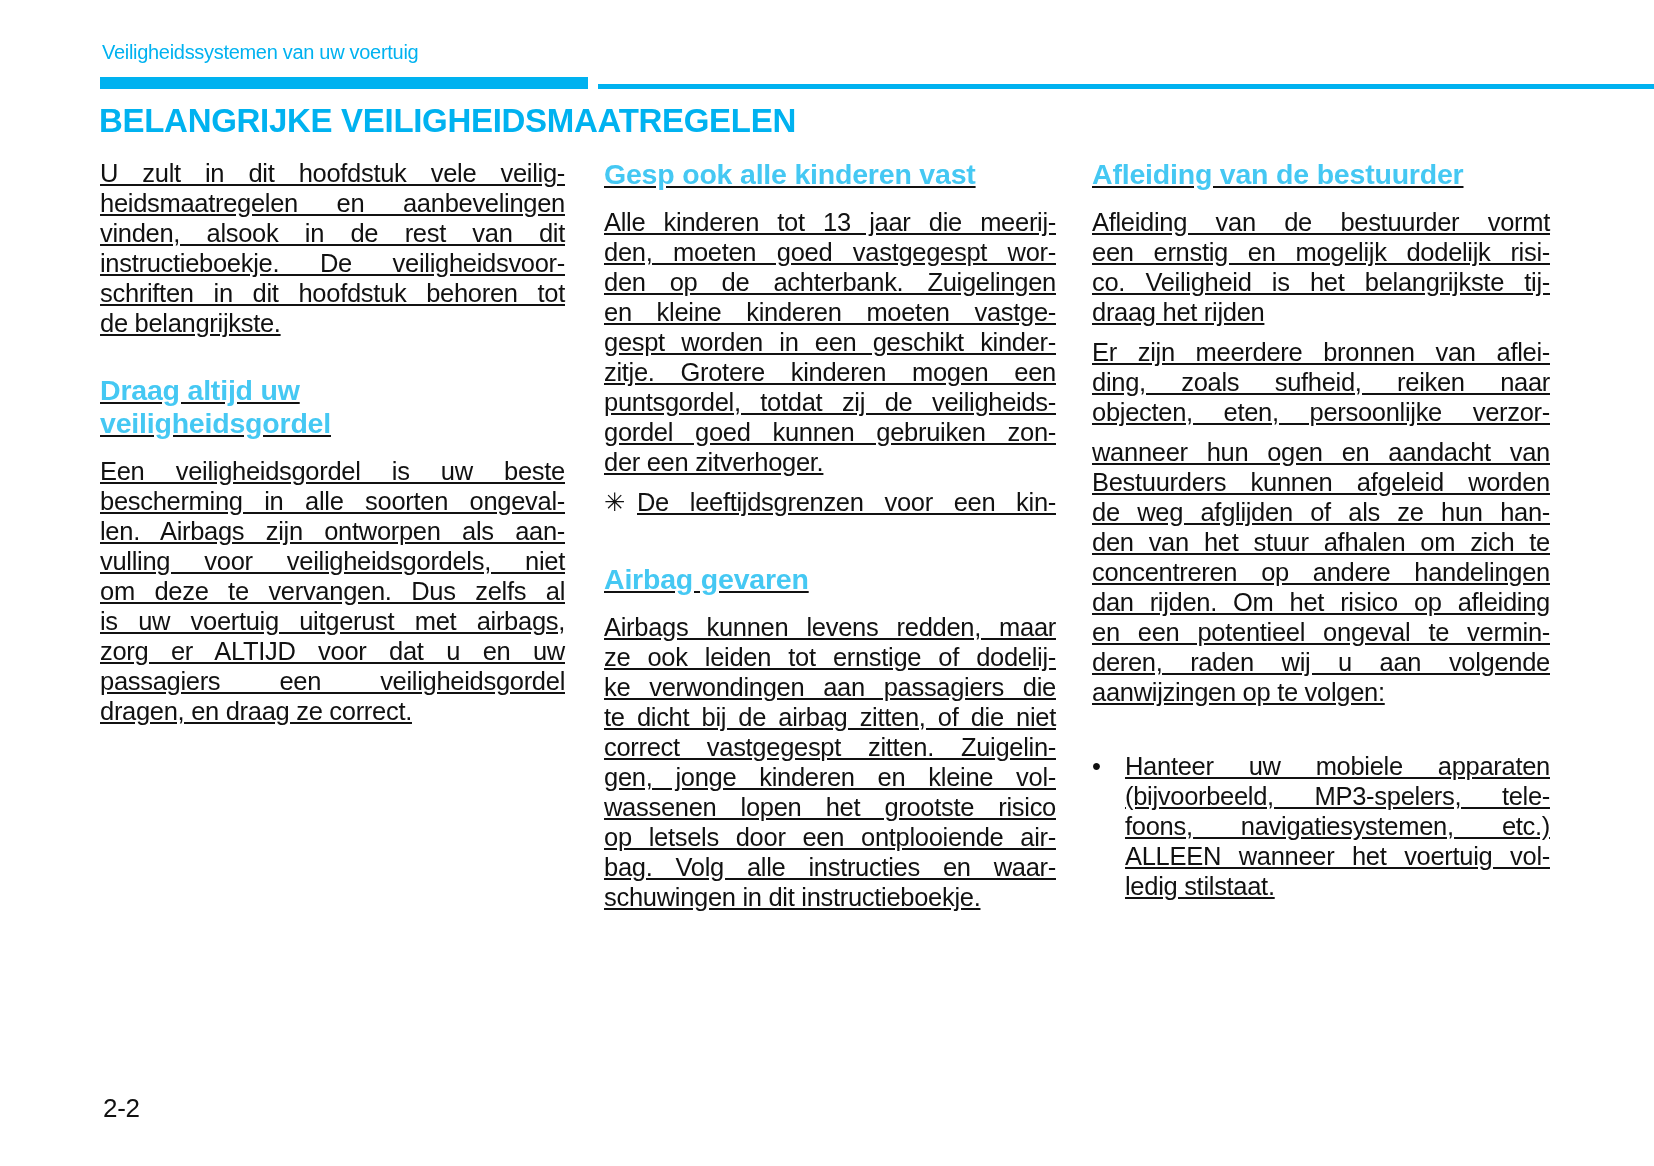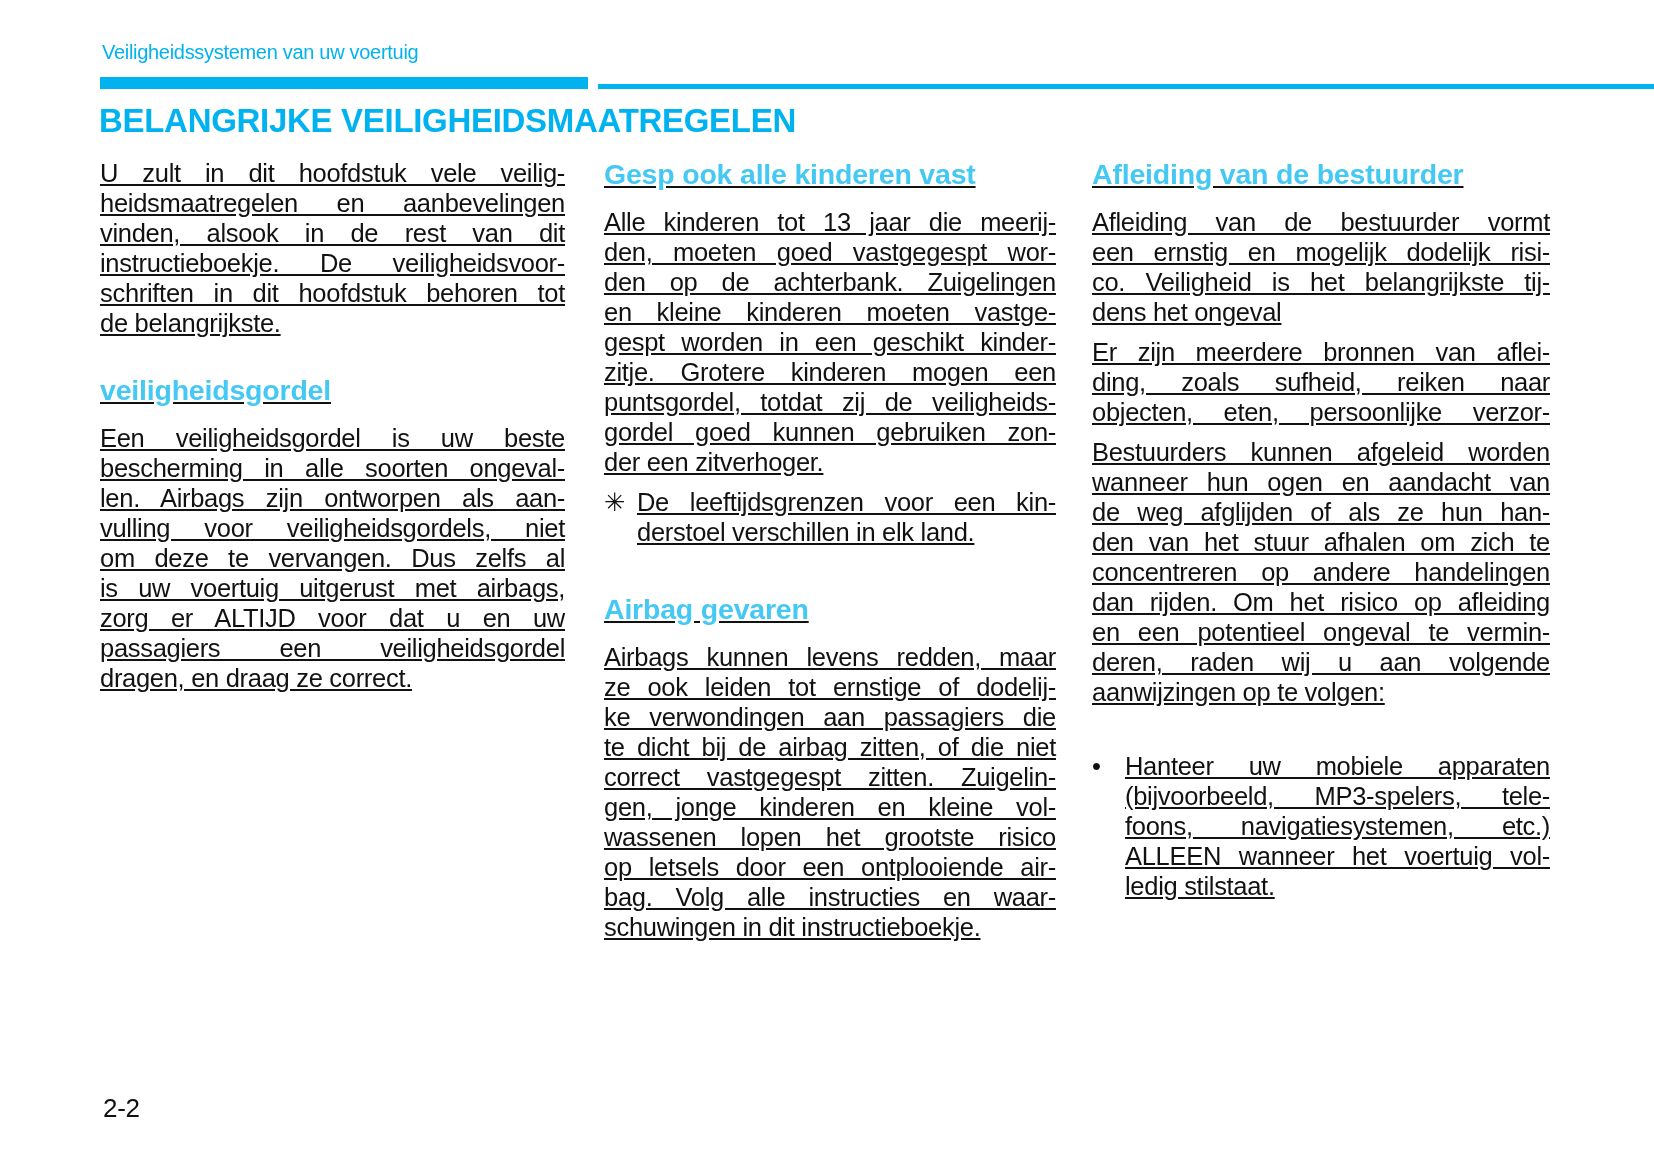--- a/index.html
+++ b/index.html
@@ -85,20 +85,21 @@
   <div class="col" id="col0">
       <div class="para">
         <div class="ln">U zult in dit hoofdstuk vele veilig-</div>
         <div class="ln">heidsmaatregelen en aanbevelingen</div>
         <div class="ln">vinden, alsook in de rest van dit</div>
         <div class="ln">instructieboekje. De veiligheidsvoor-</div>
         <div class="ln">schriften in dit hoofdstuk behoren tot</div>
         <div class="ln ln-last">de belangrijkste.</div>
       </div>
       <div class="col-heading">
+        <div>Draag altijd uw</div>
         <div>veiligheidsgordel</div>
       </div>
       <div class="para">
         <div class="ln">Een veiligheidsgordel is uw beste</div>
         <div class="ln">bescherming in alle soorten ongeval-</div>
         <div class="ln">len. Airbags zijn ontworpen als aan-</div>
         <div class="ln">vulling voor veiligheidsgordels, niet</div>
         <div class="ln">om deze te vervangen. Dus zelfs al</div>
         <div class="ln">is uw voertuig uitgerust met airbags,</div>
         <div class="ln">zorg er ALTIJD voor dat u en uw</div>
@@ -117,21 +118,20 @@
         <div class="ln">en kleine kinderen moeten vastge-</div>
         <div class="ln">gespt worden in een geschikt kinder-</div>
         <div class="ln">zitje. Grotere kinderen mogen een</div>
         <div class="ln">puntsgordel, totdat zij de veiligheids-</div>
         <div class="ln">gordel goed kunnen gebruiken zon-</div>
         <div class="ln ln-last">der een zitverhoger.</div>
       </div>
       <div class="para hang">
         <span class="marker">✳</span>
         <div class="ln">De leeftijdsgrenzen voor een kin-</div>
-        <div class="ln ln-last">derstoel verschillen in elk land.</div>
       </div>
       <div class="col-heading gap-lg">
         <div>Airbag gevaren</div>
       </div>
       <div class="para">
         <div class="ln">Airbags kunnen levens redden, maar</div>
         <div class="ln">ze ook leiden tot ernstige of dodelij-</div>
         <div class="ln">ke verwondingen aan passagiers die</div>
         <div class="ln">te dicht bij de airbag zitten, of die niet</div>
         <div class="ln">correct vastgegespt zitten. Zuigelin-</div>
@@ -143,30 +143,30 @@
       </div>
     </div>
   <div class="col" id="col2">
       <div class="col-heading">
         <div>Afleiding van de bestuurder</div>
       </div>
       <div class="para">
         <div class="ln">Afleiding van de bestuurder vormt</div>
         <div class="ln">een ernstig en mogelijk dodelijk risi-</div>
         <div class="ln">co. Veiligheid is het belangrijkste tij-</div>
-        <div class="ln ln-last">dens het ongeval</div>
+        <div class="ln ln-last">draag het rijden</div>
       </div>
       <div class="para">
         <div class="ln">Er zijn meerdere bronnen van aflei-</div>
         <div class="ln">ding, zoals sufheid, reiken naar</div>
         <div class="ln">objecten, eten, persoonlijke verzor-</div>
       </div>
       <div class="para">
+        <div class="ln">wanneer hun ogen en aandacht van</div>
         <div class="ln">Bestuurders kunnen afgeleid worden</div>
-        <div class="ln">wanneer hun ogen en aandacht van</div>
         <div class="ln">de weg afglijden of als ze hun han-</div>
         <div class="ln">den van het stuur afhalen om zich te</div>
         <div class="ln">concentreren op andere handelingen</div>
         <div class="ln">dan rijden. Om het risico op afleiding</div>
         <div class="ln">en een potentieel ongeval te vermin-</div>
         <div class="ln">deren, raden wij u aan volgende</div>
         <div class="ln ln-last">aanwijzingen op te volgen:</div>
       </div>
       <div class="para hang bullet-block">
         <span class="marker">•</span>

